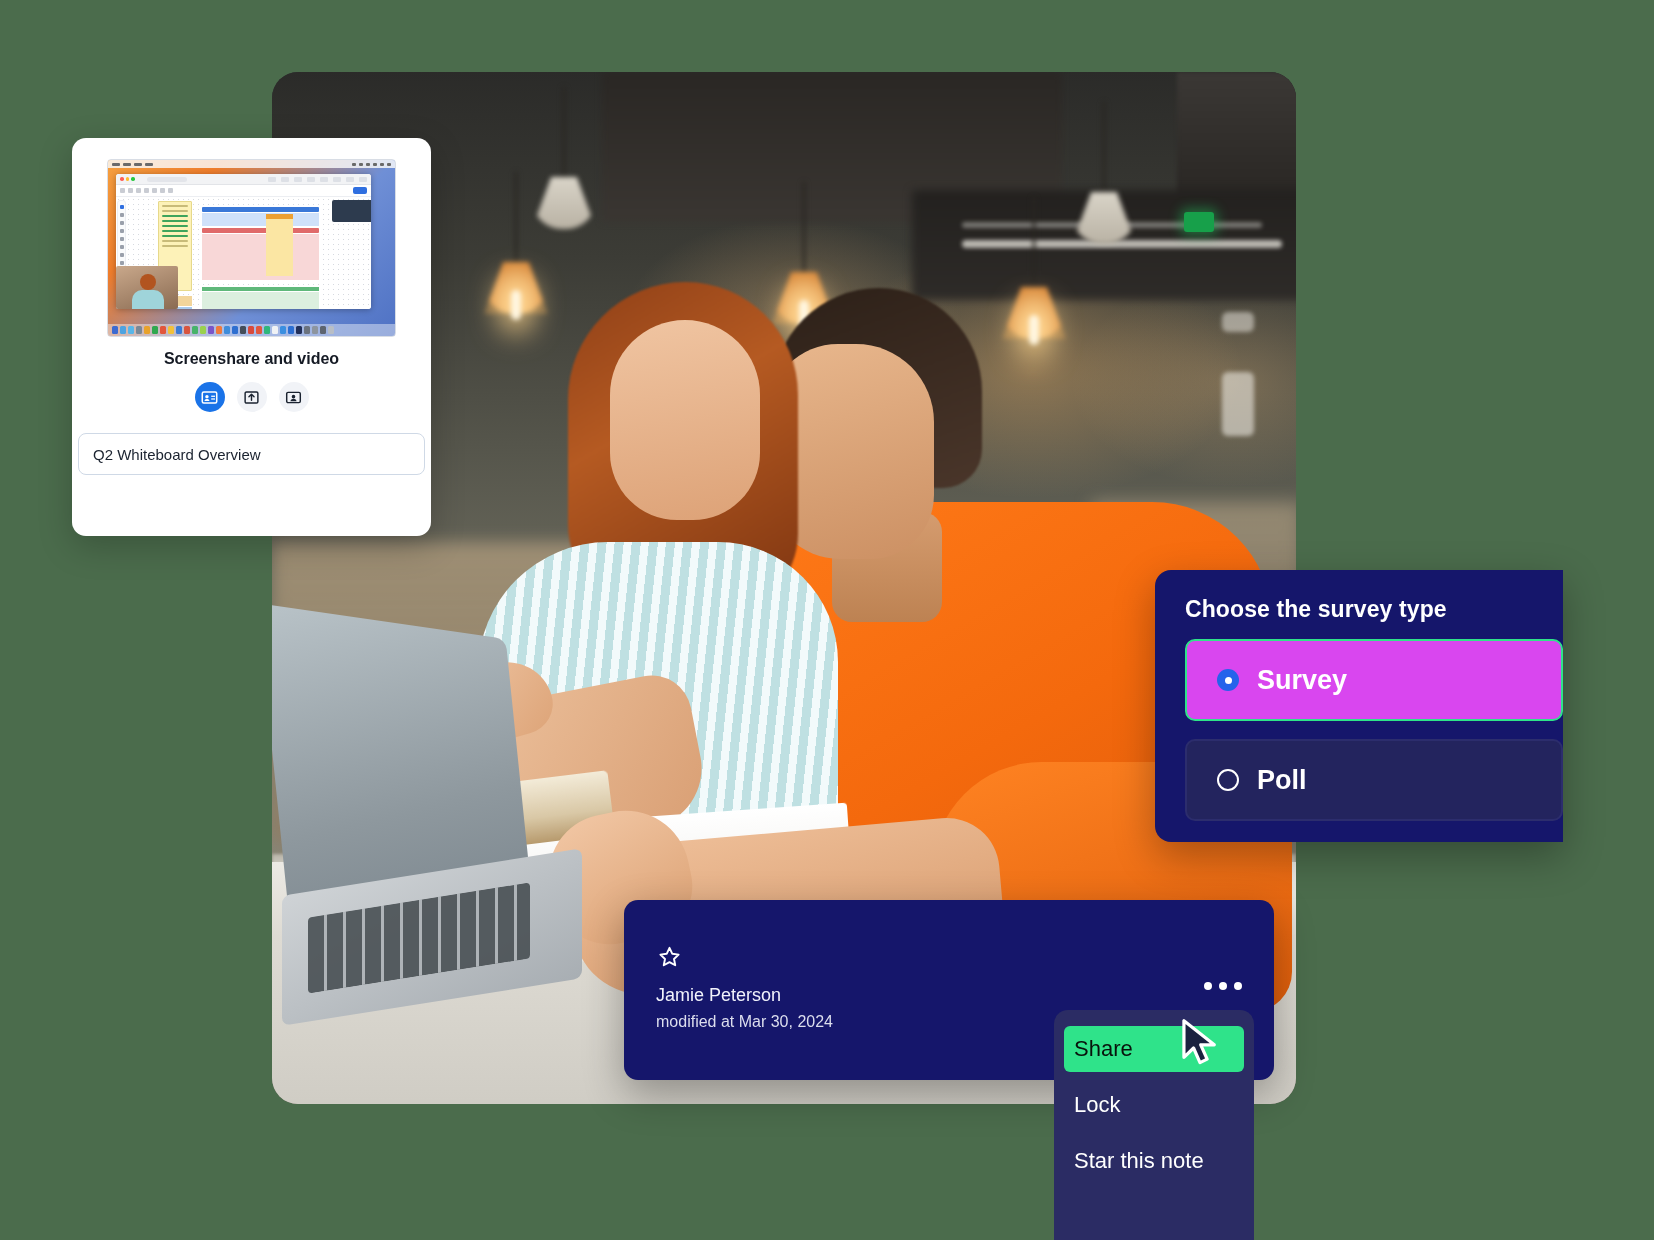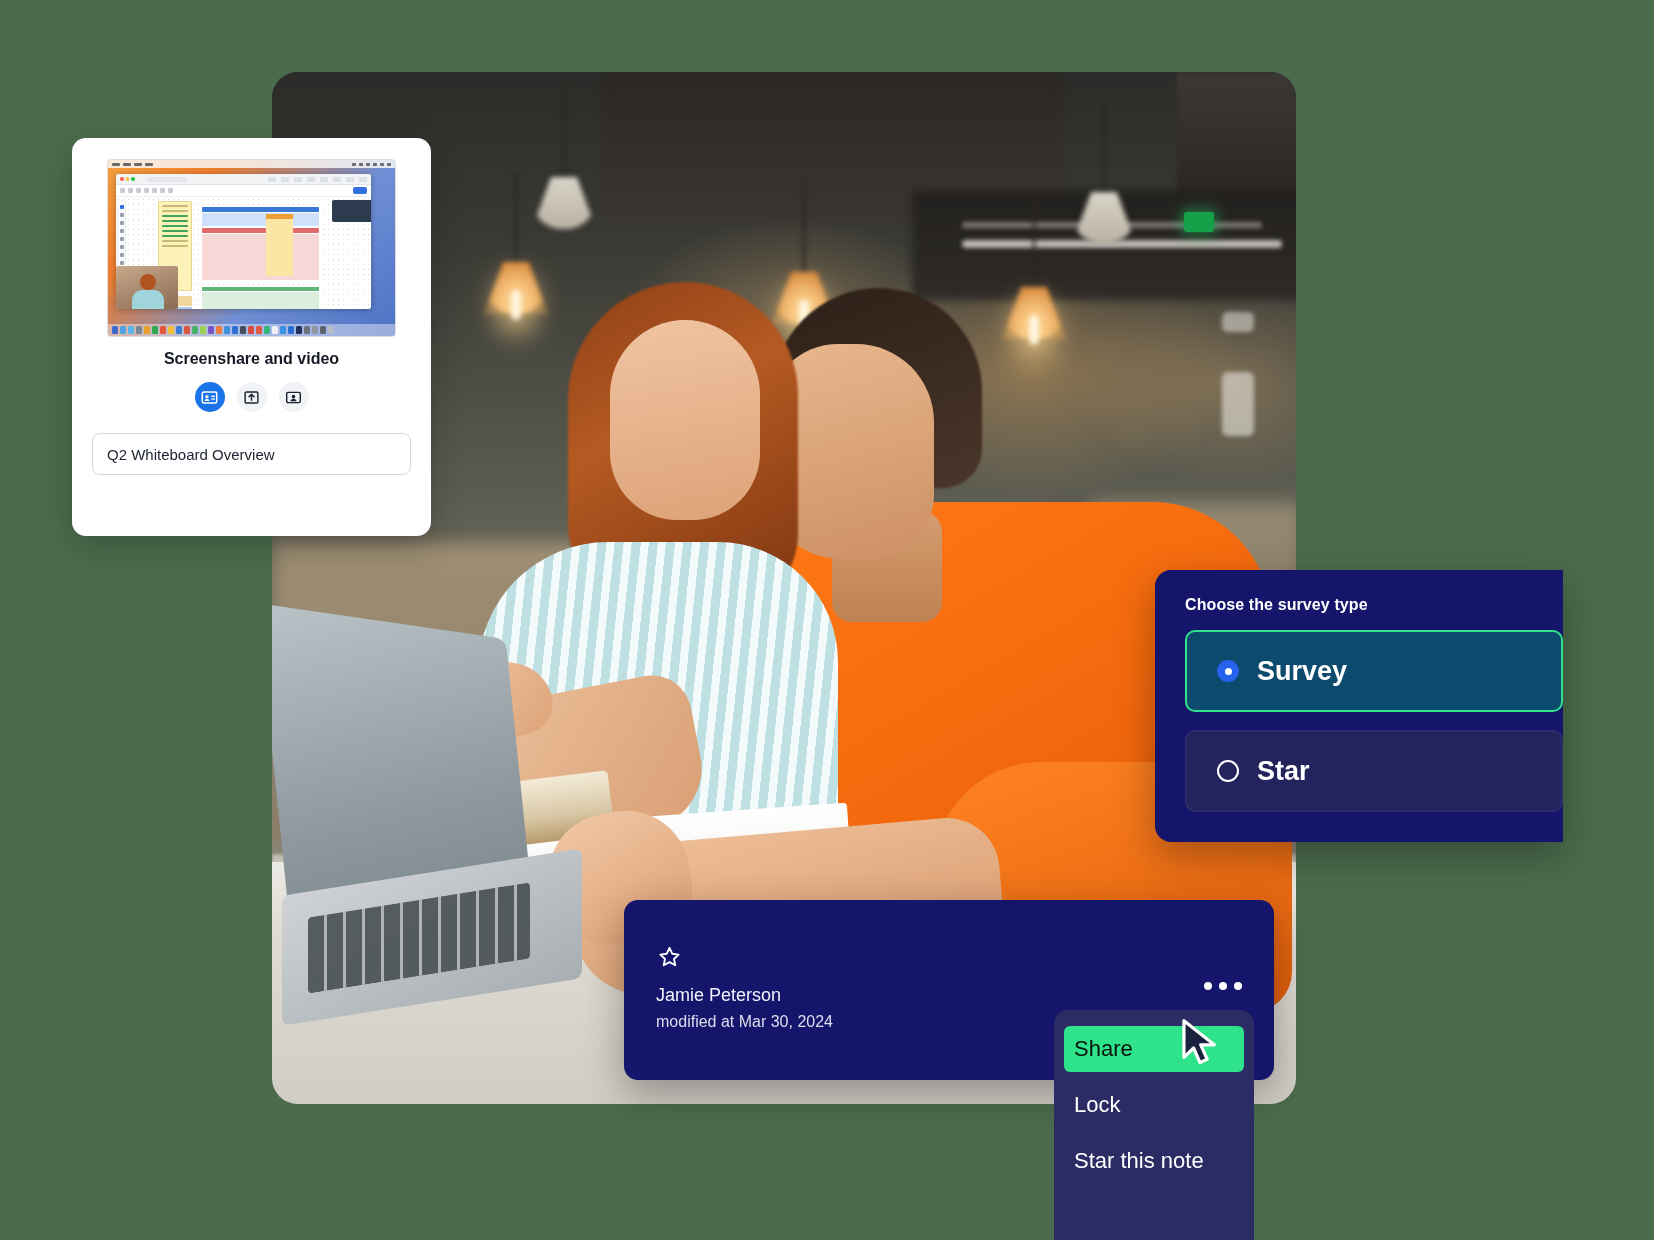--- a/index.html
+++ b/index.html
@@ -218,21 +218,21 @@
     border-radius: 14px;
     box-shadow: 0 10px 34px rgba(0,0,0,.22);
     overflow: hidden;
   }
   .clip-head {
     height: 56px;
     display: flex; align-items: center; justify-content: center;
     border-bottom: 1px solid #e6e9ee;
   }
   .clip-title { font-size: 17px; font-weight: 700; color: #1b1f2a; letter-spacing:.1px;}
-  .clip-body { padding: 16px 20px 0; }
+  .clip-body { padding: 16px 6px 0; }
 
   
   .thumb {
     width: 289px; height: 178px;
     margin: 5px auto 0;
     border-radius: 4px; overflow: hidden;
     position: relative;
     background: linear-gradient(135deg,#f5a040 0%, #ef7d2c 25%, #6f8fd6 62%, #4f72c4 100%);
     border: 1px solid #d8dde5;
   }
@@ -312,36 +312,36 @@
   .survey-panel {
     position: absolute;
     left: 1155px; top: 570px;
     width: 408px; height: 272px;
     background: #15166b;
     border-radius: 16px 0 0 16px;
     padding: 26px 0 0 30px;
     box-shadow: 0 14px 40px rgba(0,0,0,.3);
   }
   .survey-panel h3 {
-    font-size: 16px; font-weight: 700; color: #fff; letter-spacing: .1px;
+    font-size: 23px; font-weight: 700; color: #fff; letter-spacing: .1px;
     margin-bottom: 16px;
   }
   .survey-opt {
     height: 82px; width: 378px;
     display: flex; align-items: center; gap: 18px;
     padding-left: 30px;
     border-radius: 10px;
     margin-bottom: 18px;
     font-size: 27px; font-weight: 700; color: #fff;
     background: #23245e;
     border: 2px solid #2c2d6d;
     cursor: pointer;
   }
   .survey-opt.selected {
-    background: #0c4a6e;
+    background: #d946ef;
     border: 2px solid #2fe38a;
   }
   .radio { width: 22px; height: 22px; border-radius: 50%; flex: none;
            display:flex;align-items:center;justify-content:center; }
   .radio.on { background: #2563eb; }
   .radio.on::after { content:""; width:7px;height:7px;border-radius:50%;background:#fff; }
   .radio.off { border: 2.5px solid #fff; background: transparent; }
 
   
   .note-card {
@@ -612,21 +612,21 @@
 <div class="survey-panel">
   <h3>Choose the survey type</h3>
 
   <div class="survey-opt selected">
     <span class="radio on"></span>
     <span>Survey</span>
   </div>
 
   <div class="survey-opt">
     <span class="radio off"></span>
-    <span>Star</span>
+    <span>Poll</span>
   </div>
 </div>
 
 <div class="note-card">
   <div class="note-title-row">
     <button class="star-btn">
       <svg width="27" height="27" viewBox="0 0 24 24">
         <path d="M12 3.4l2.5 5.3 5.6.7-4.1 3.9 1.1 5.6-5.1-2.8-5.1 2.8 1.1-5.6-4.1-3.9 5.6-.7z" fill="none" stroke="#ffffff" stroke-width="1.7" stroke-linejoin="round"></path>
       </svg>
     </button>

